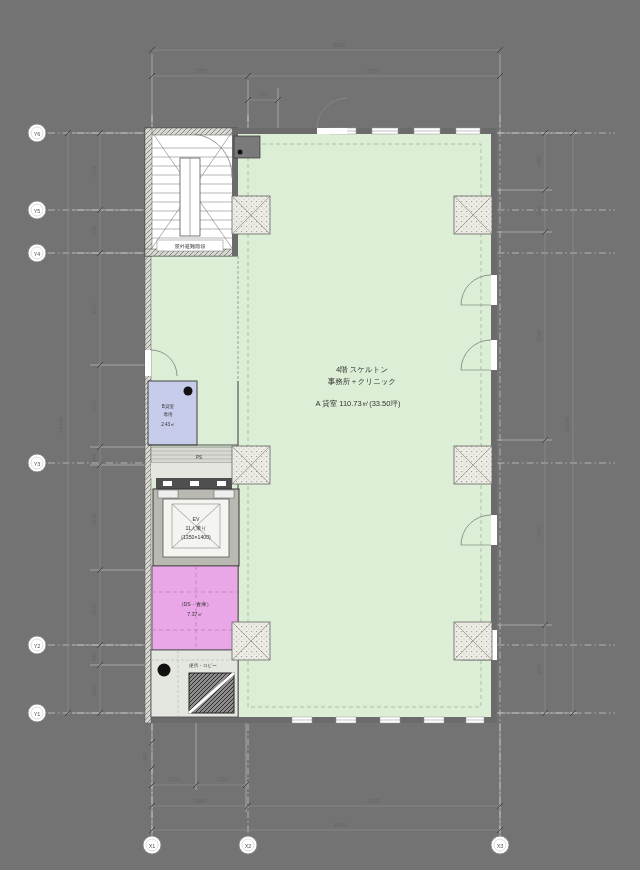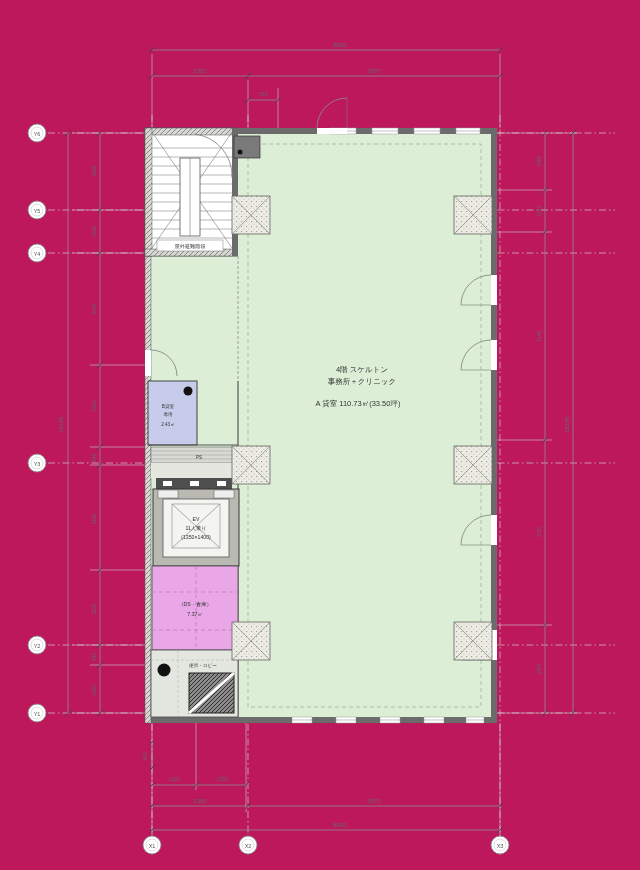--- a/index.html
+++ b/index.html
@@ -1,16 +1,16 @@
 <!DOCTYPE html>
 <html><head>
 <meta charset="utf-8">
 <style>
   html,body{margin:0;padding:0;background:#ffffff;}
-  .canvas{position:relative;width:640px;height:870px;background:#be185d;overflow:hidden;
+  .canvas{position:relative;width:640px;height:870px;background:#737373;overflow:hidden;
           font-family:"Liberation Sans", sans-serif;}
   svg{position:absolute;left:0;top:0;}
   text{font-family:"Liberation Sans", sans-serif;fill:#444;}
   .dim{font-size:6px;fill:#666;text-anchor:middle;}
   .dimsm{font-size:5px;fill:#666;text-anchor:middle;}
   .bub{font-size:5.5px;fill:#555;text-anchor:middle;}
   .room{font-size:7.5px;fill:#333;text-anchor:middle;}
   .roomsm{font-size:5.2px;fill:#333;text-anchor:middle;}
   .roomxs{font-size:4.6px;fill:#333;text-anchor:middle;}
   .gridline{stroke:#cfcfcf;stroke-width:0.7;stroke-dasharray:7 3 1.5 3;}

